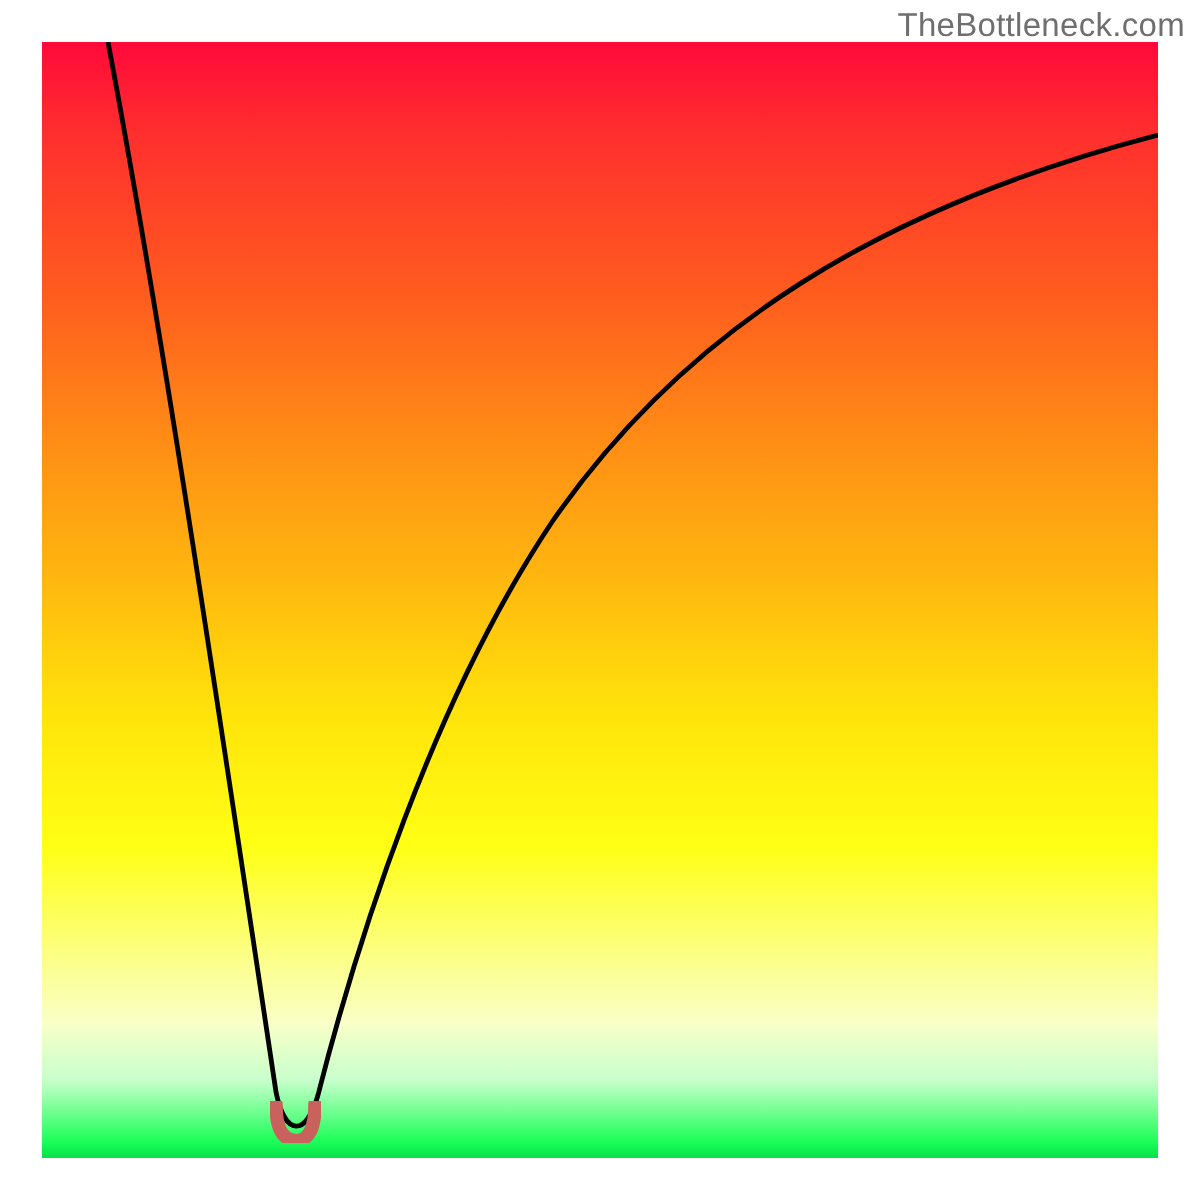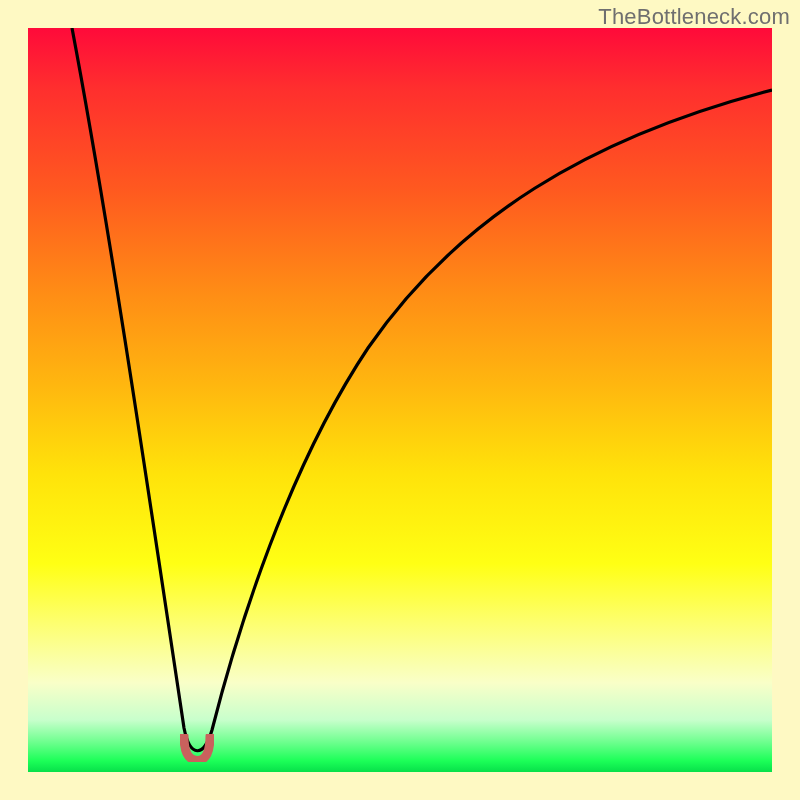--- a/index.html
+++ b/index.html
@@ -1,21 +1,21 @@
 <!DOCTYPE html>
 <html><head>
 <meta charset="utf-8">
 <style>
   * { margin: 0; padding: 0; box-sizing: border-box; }
   html, body { width: 800px; height: 800px; overflow: hidden; background: #000; }
   .frame {
     position: absolute;
     left: 0; top: 0;
     width: 800px; height: 800px;
-    background: #fef9c3;
+    background: #ffffff;
   }
   .plot-area {
     position: absolute;
     left: 28px; top: 28px;
     width: 744px; height: 744px;
     background: linear-gradient(to bottom,
       #ff0a3a 0%,
       #ff2e2e 8%,
       #ff5a1f 22%,
       #ff8e15 36%,

